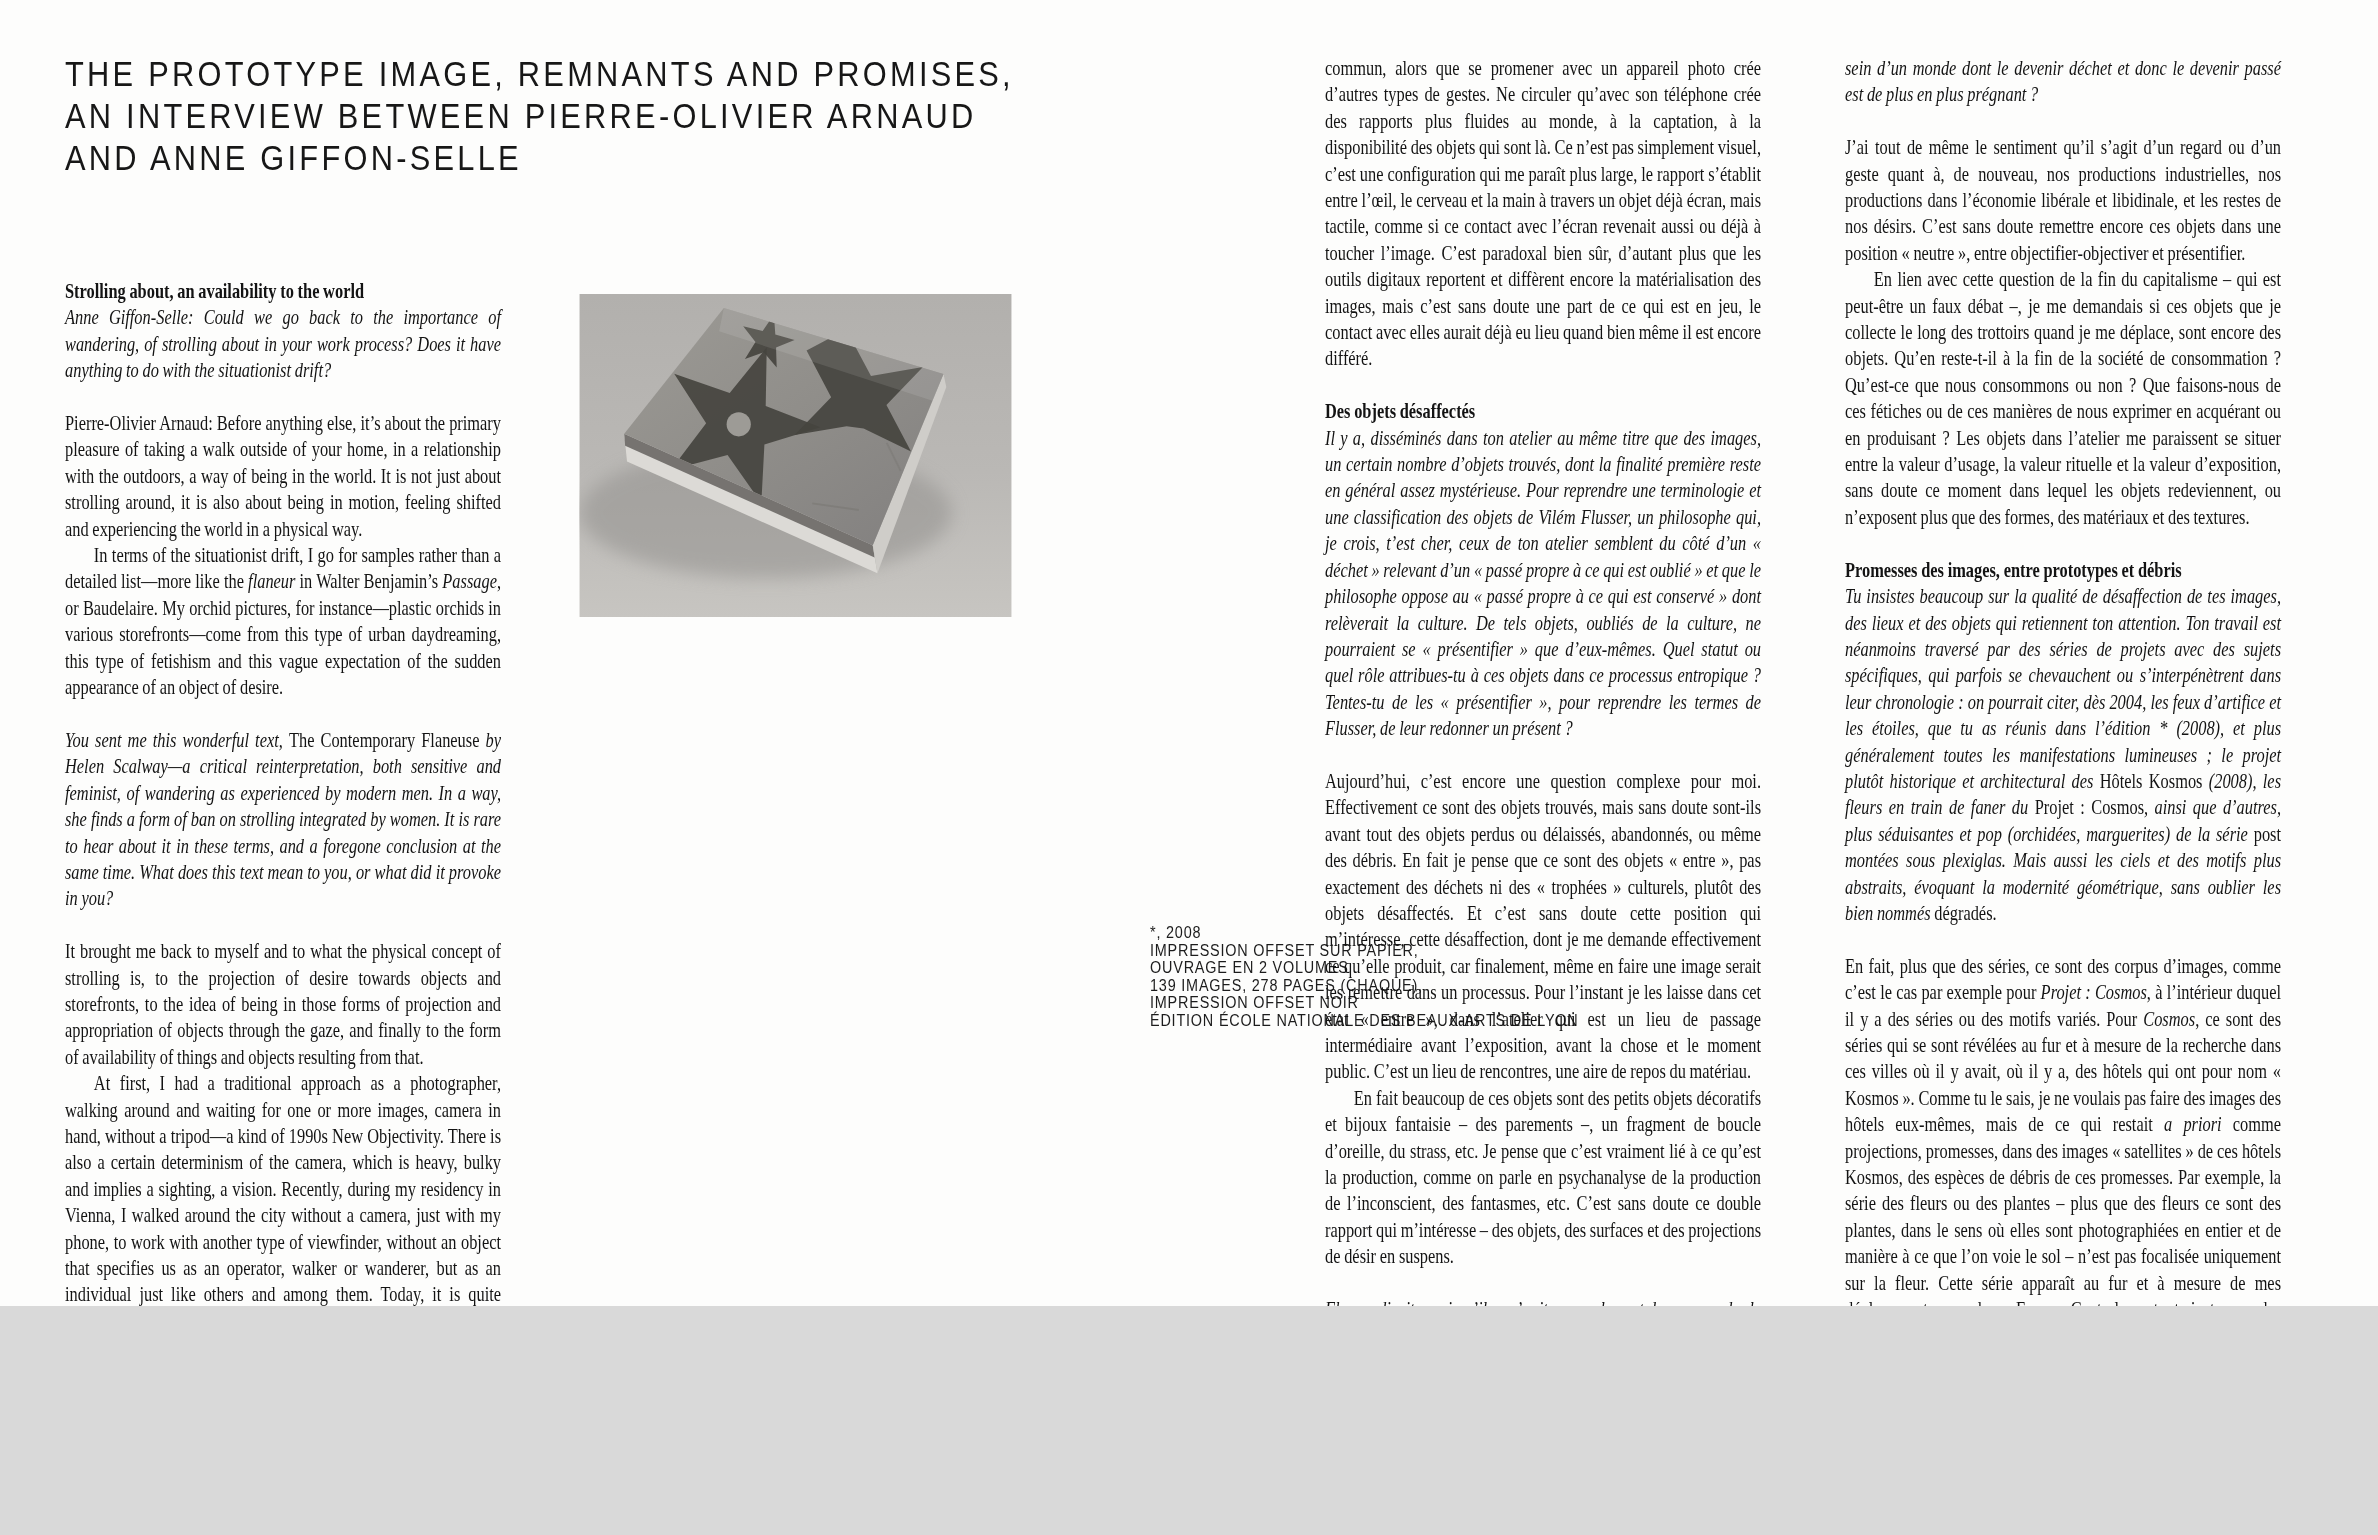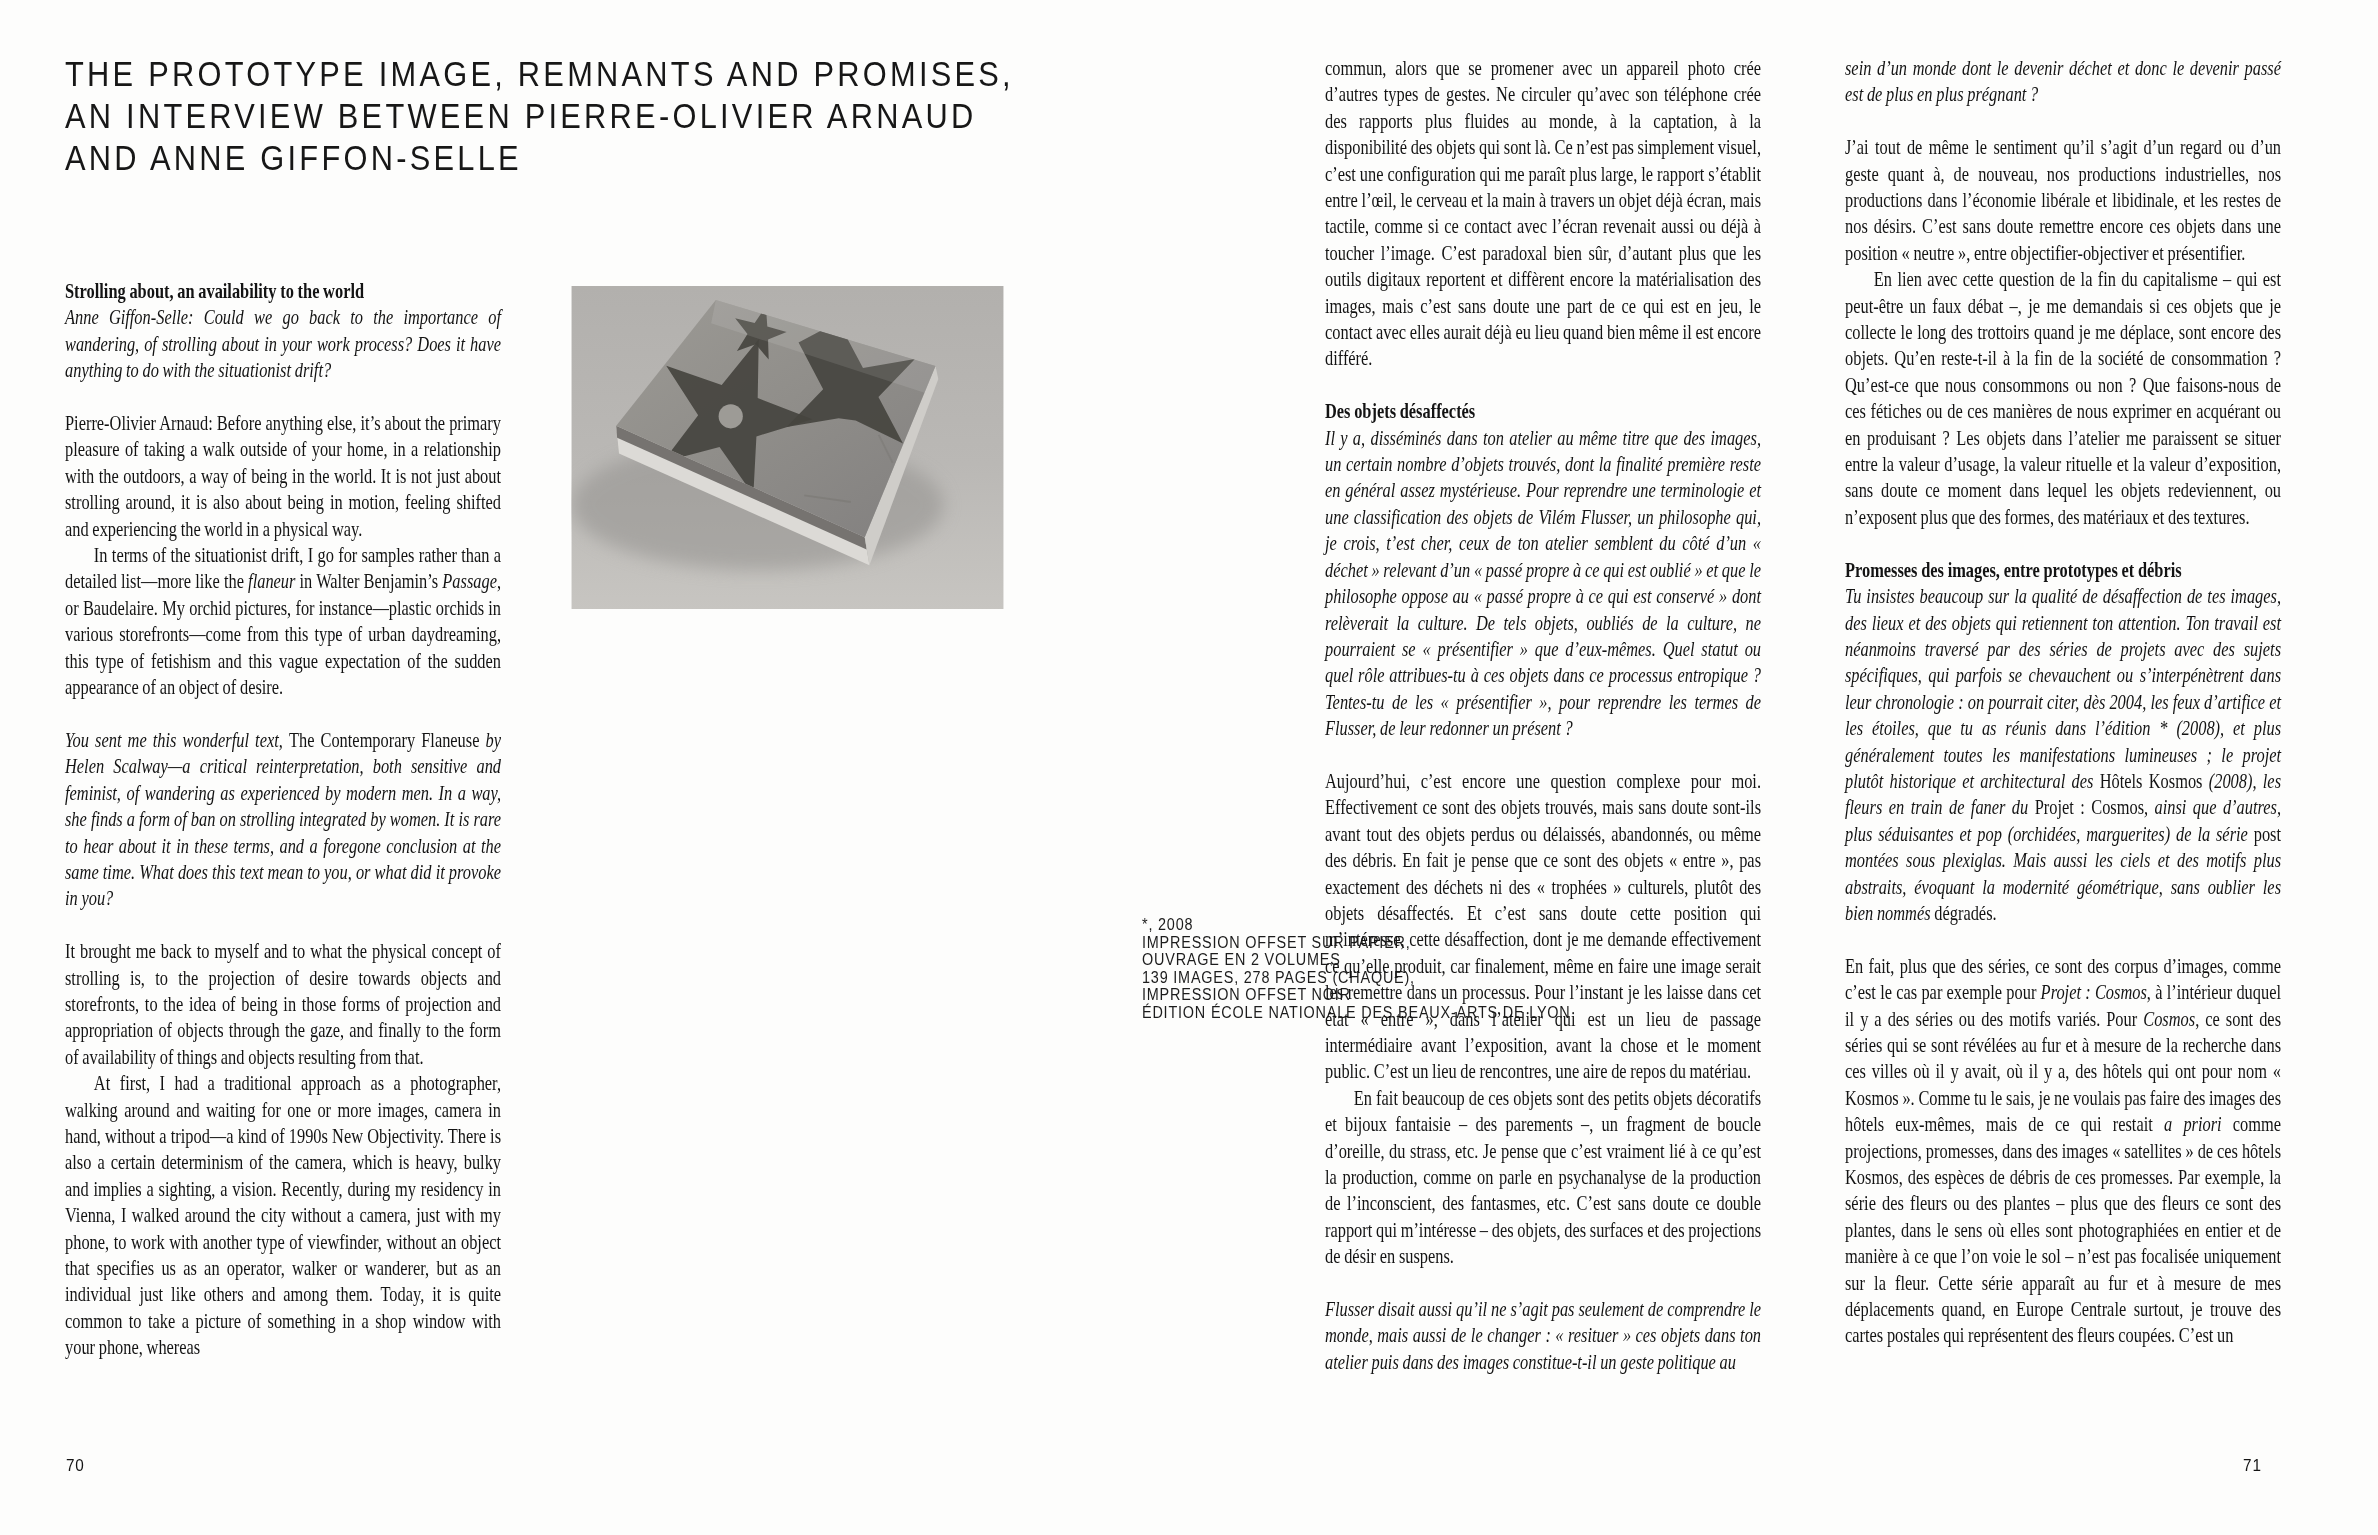--- a/index.html
+++ b/index.html
@@ -1,17 +1,17 @@
 <!DOCTYPE html>
 <html lang="en" style="font-size:15px"><head>
 <meta charset="utf-8">
 <title>Spread 70–71</title>
 <style>
   html,body{margin:0;padding:0;background:#d9d9d9;}
-  .spread{position:relative;width:2378px;height:1535px;background:#fdfdfc;overflow:hidden;
+  .spread{position:relative;width:2378px;height:1306px;background:#fdfdfc;overflow:hidden;
           font-family:"Liberation Serif",serif;color:#151515;}
 
   
   .title{position:absolute;left:65px;top:53px;margin:0;
          font-family:"Liberation Sans",sans-serif;font-weight:400;color:#171717;
          font-size:35px;line-height:42px;letter-spacing:3.7px;white-space:nowrap;
          transform:scaleX(0.88);transform-origin:0 0;}
   .caption{margin:0;position:absolute;left:571px;top:630px;
            font-family:"Liberation Sans",sans-serif;color:#1c1c1c;
            font-size:16px;line-height:17.5px;letter-spacing:0.9px;white-space:nowrap;
@@ -27,21 +27,21 @@
        word-spacing:-0.5px;}
   .col-left{left:65px;top:278px;}
   .col-mid{left:1325px;top:55px;}
   .col-right{left:1845px;top:55px;}
   .para{margin:0;}
   .para.gap{margin-top:26.4px;}
   .para.indent{text-indent:37px;}
   .para.head{font-weight:bold;}
 
   
-  .artwork{position:absolute;left:571px;top:286px;margin:0;width:433px;}
+  .artwork{position:absolute;left:571px;top:286px;margin:8px;width:433px;}
   .photo{width:433px;height:323px;overflow:hidden;}
 </style>
 </head>
 <body>
 
 <div class="spread">
 
   <div>
     <h1 class="title">
         <div>THE PROTOTYPE IMAGE, REMNANTS AND PROMISES,</div>

